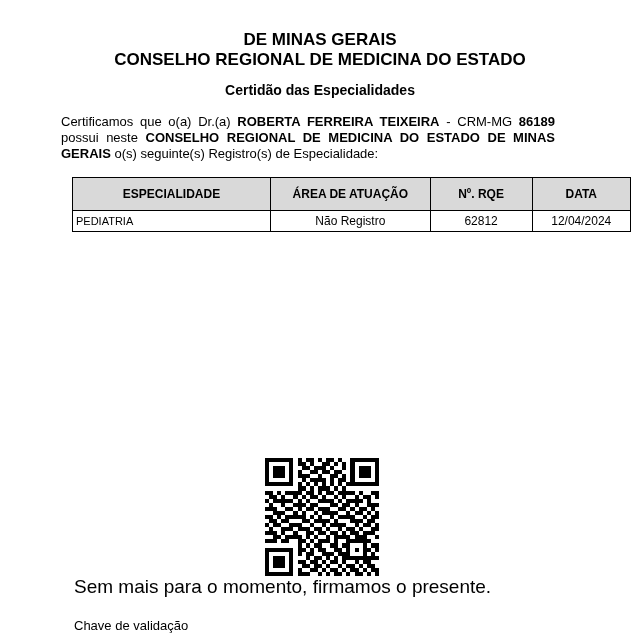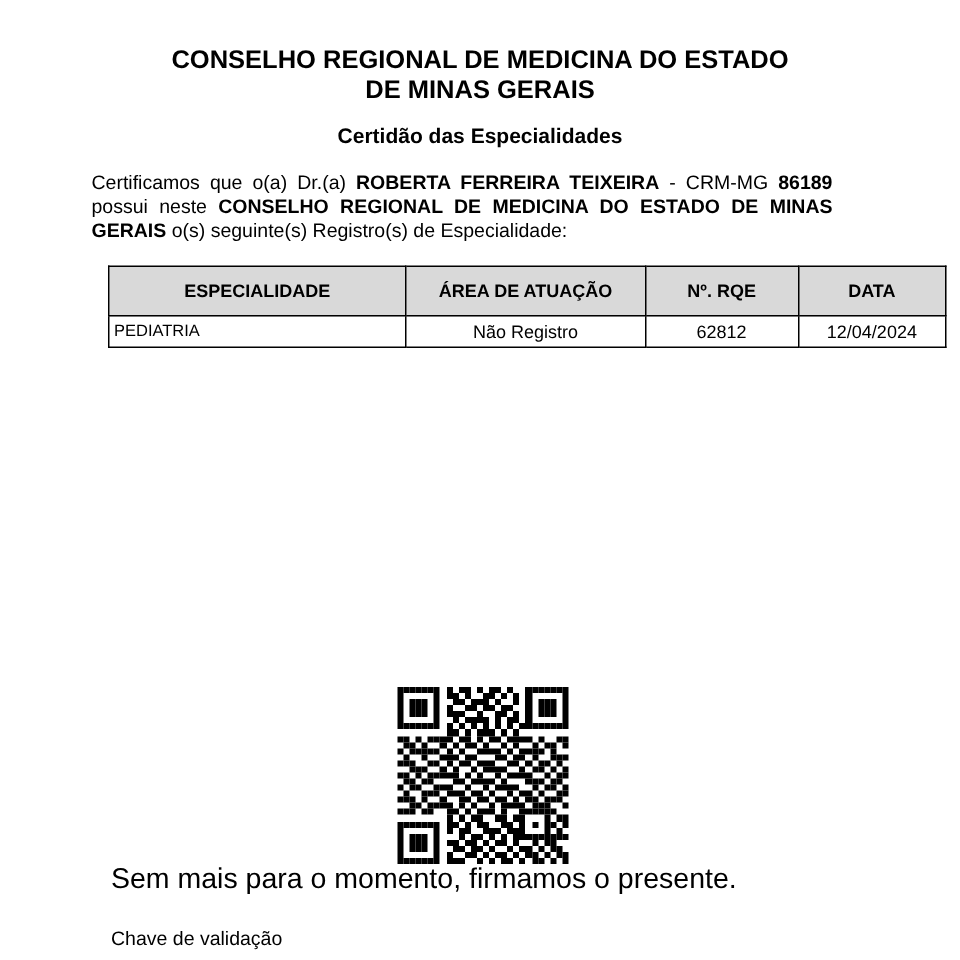--- a/index.html
+++ b/index.html
@@ -50,22 +50,22 @@
     position: absolute; left: 74px; top: 618px; font-size: 13px; line-height: 16px;
     display: flex;
   }
   .validation .label { width: 138px; }
   .validation .key { font-weight: bold; text-decoration: underline; color: #111; }
 </style>
 </head>
 <body>
 
 <div class="org-title">
+  <span>DE MINAS GERAIS</span>
   <span>CONSELHO REGIONAL DE MEDICINA DO ESTADO</span>
-  <span>DE MINAS GERAIS</span>
 </div>
 <div class="doc-subtitle">Certidão das Especialidades</div>
 
 <p class="intro"><span>Certificamos que o(a) Dr.(a) </span><b>ROBERTA FERREIRA TEIXEIRA</b><span> - CRM-MG </span><b>86189</b><span> possui neste </span><b>CONSELHO REGIONAL DE MEDICINA DO ESTADO DE MINAS GERAIS</b><span> o(s) seguinte(s) Registro(s) de Especialidade:</span></p>
 
 <table class="spec-table">
   <colgroup>
       <col class="c1">
       <col class="c2">
       <col class="c3">

